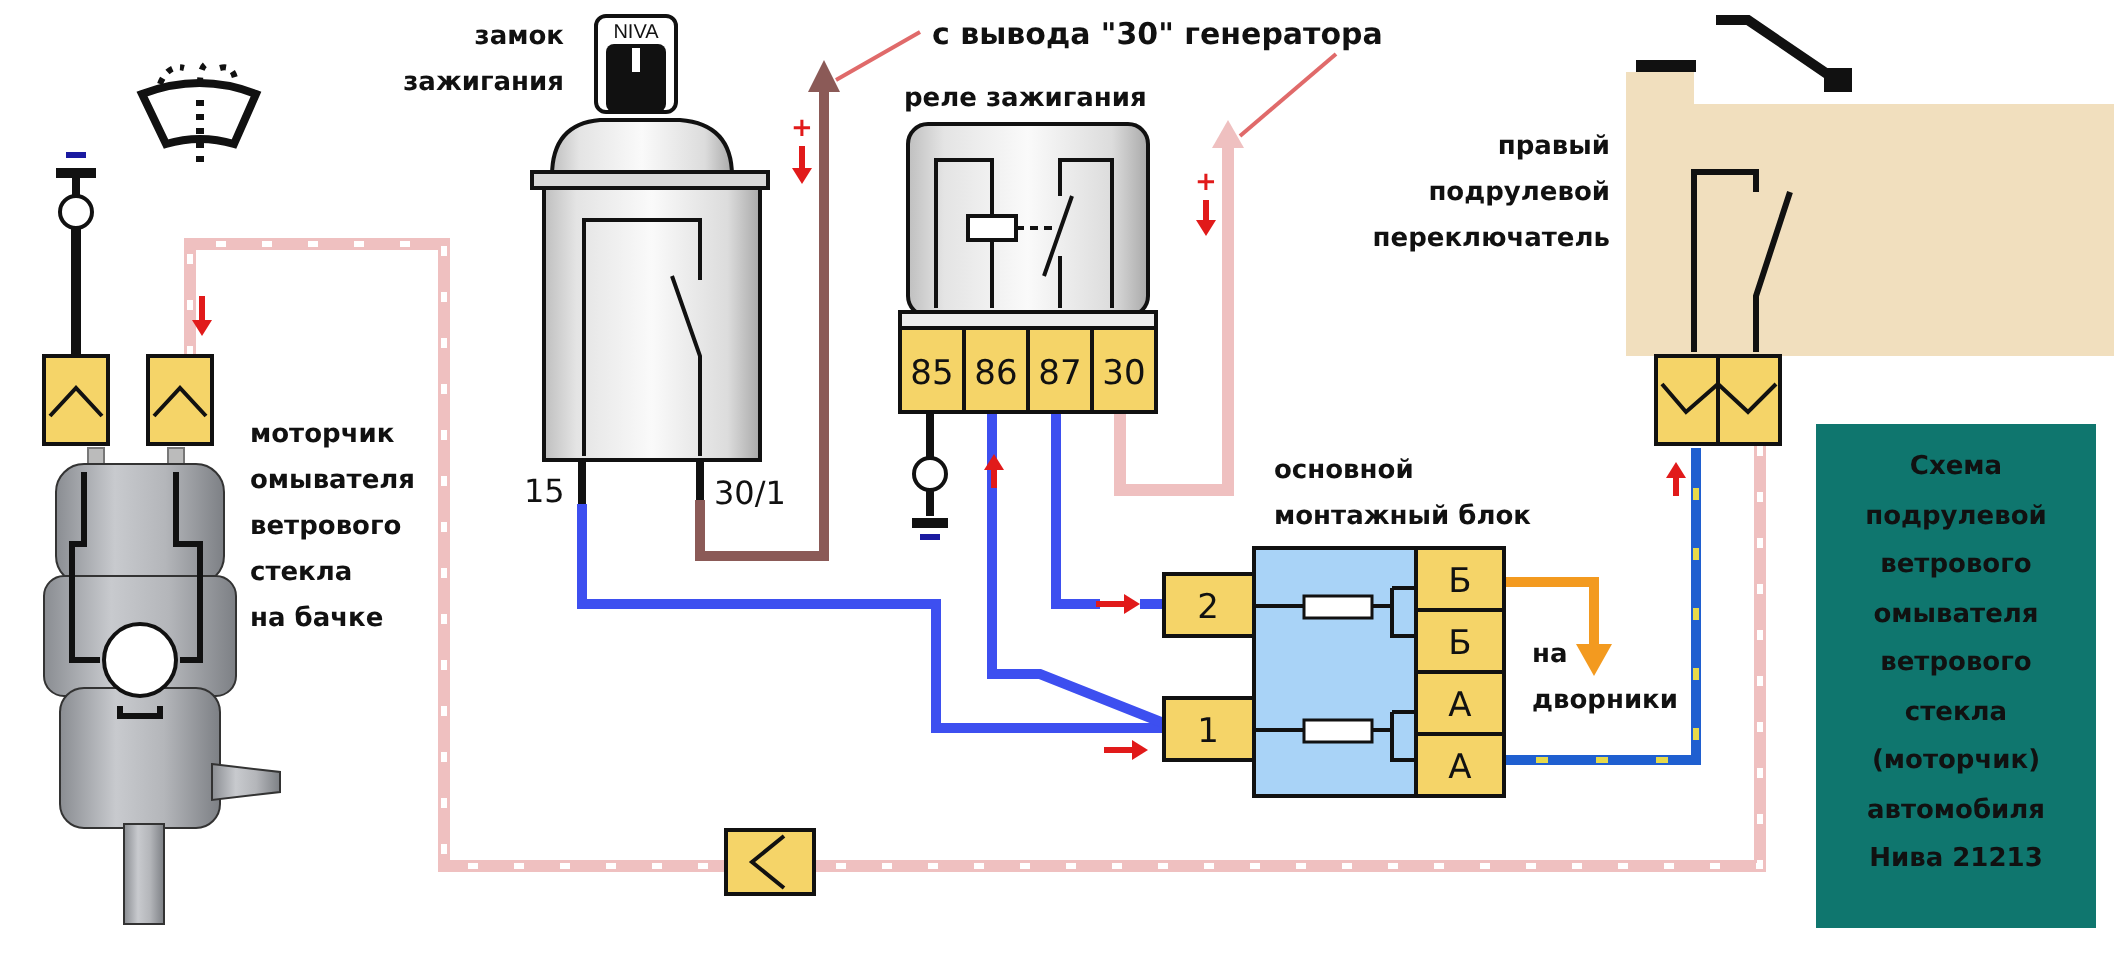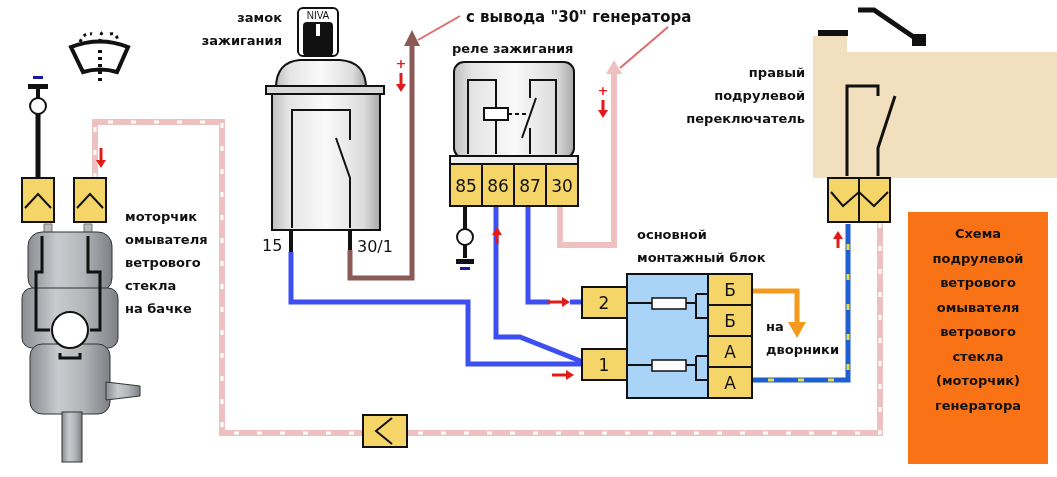--- a/index.html
+++ b/index.html
@@ -4,21 +4,21 @@
 <style>
   html, body { margin: 0; padding: 0; background: #ffffff; }
   body { width: 1057px; height: 477px; position: relative; overflow: hidden;
          font-family: "DejaVu Sans", sans-serif; }
   #diagram { position: absolute; left: 0; top: 0; }
   .lbl { font-family: "DejaVu Sans", sans-serif; font-size: 13px; font-weight: bold; fill: #111; }
   .lbl-r { text-anchor: end; }
   .pin { font-family: "DejaVu Sans", sans-serif; font-size: 17px; fill: #111; text-anchor: middle; }
   .pinlbl { font-family: "DejaVu Sans", sans-serif; font-size: 16px; fill: #111; }
   .note-box { position: absolute; left: 908px; top: 212px; width: 140px; height: 252px;
-              background: #f97316; }
+              background: #0f766e; }
   .note-text { font-family: "DejaVu Sans", sans-serif; font-size: 13px; font-weight: bold;
                color: #111; text-align: center; line-height: 24.5px; padding-top: 10px; }
   .note-text span { display: block; }
 </style>
 </head>
 <body>
 
 <svg id="diagram" width="1057" height="477" viewBox="0 0 1057 477">
   <defs>
     <linearGradient id="metal" x1="0" x2="1" y1="0" y2="0">
@@ -240,15 +240,16 @@
 
 <div class="note-box">
   <div class="note-text">
     <span>Схема</span>
     <span>подрулевой</span>
     <span>ветрового</span>
     <span>омывателя</span>
     <span>ветрового</span>
     <span>стекла</span>
     <span>(моторчик)</span>
-    <span>генератора</span>
+    <span>автомобиля</span>
+    <span>Нива 21213</span>
   </div>
 </div>
 
 </body></html>

